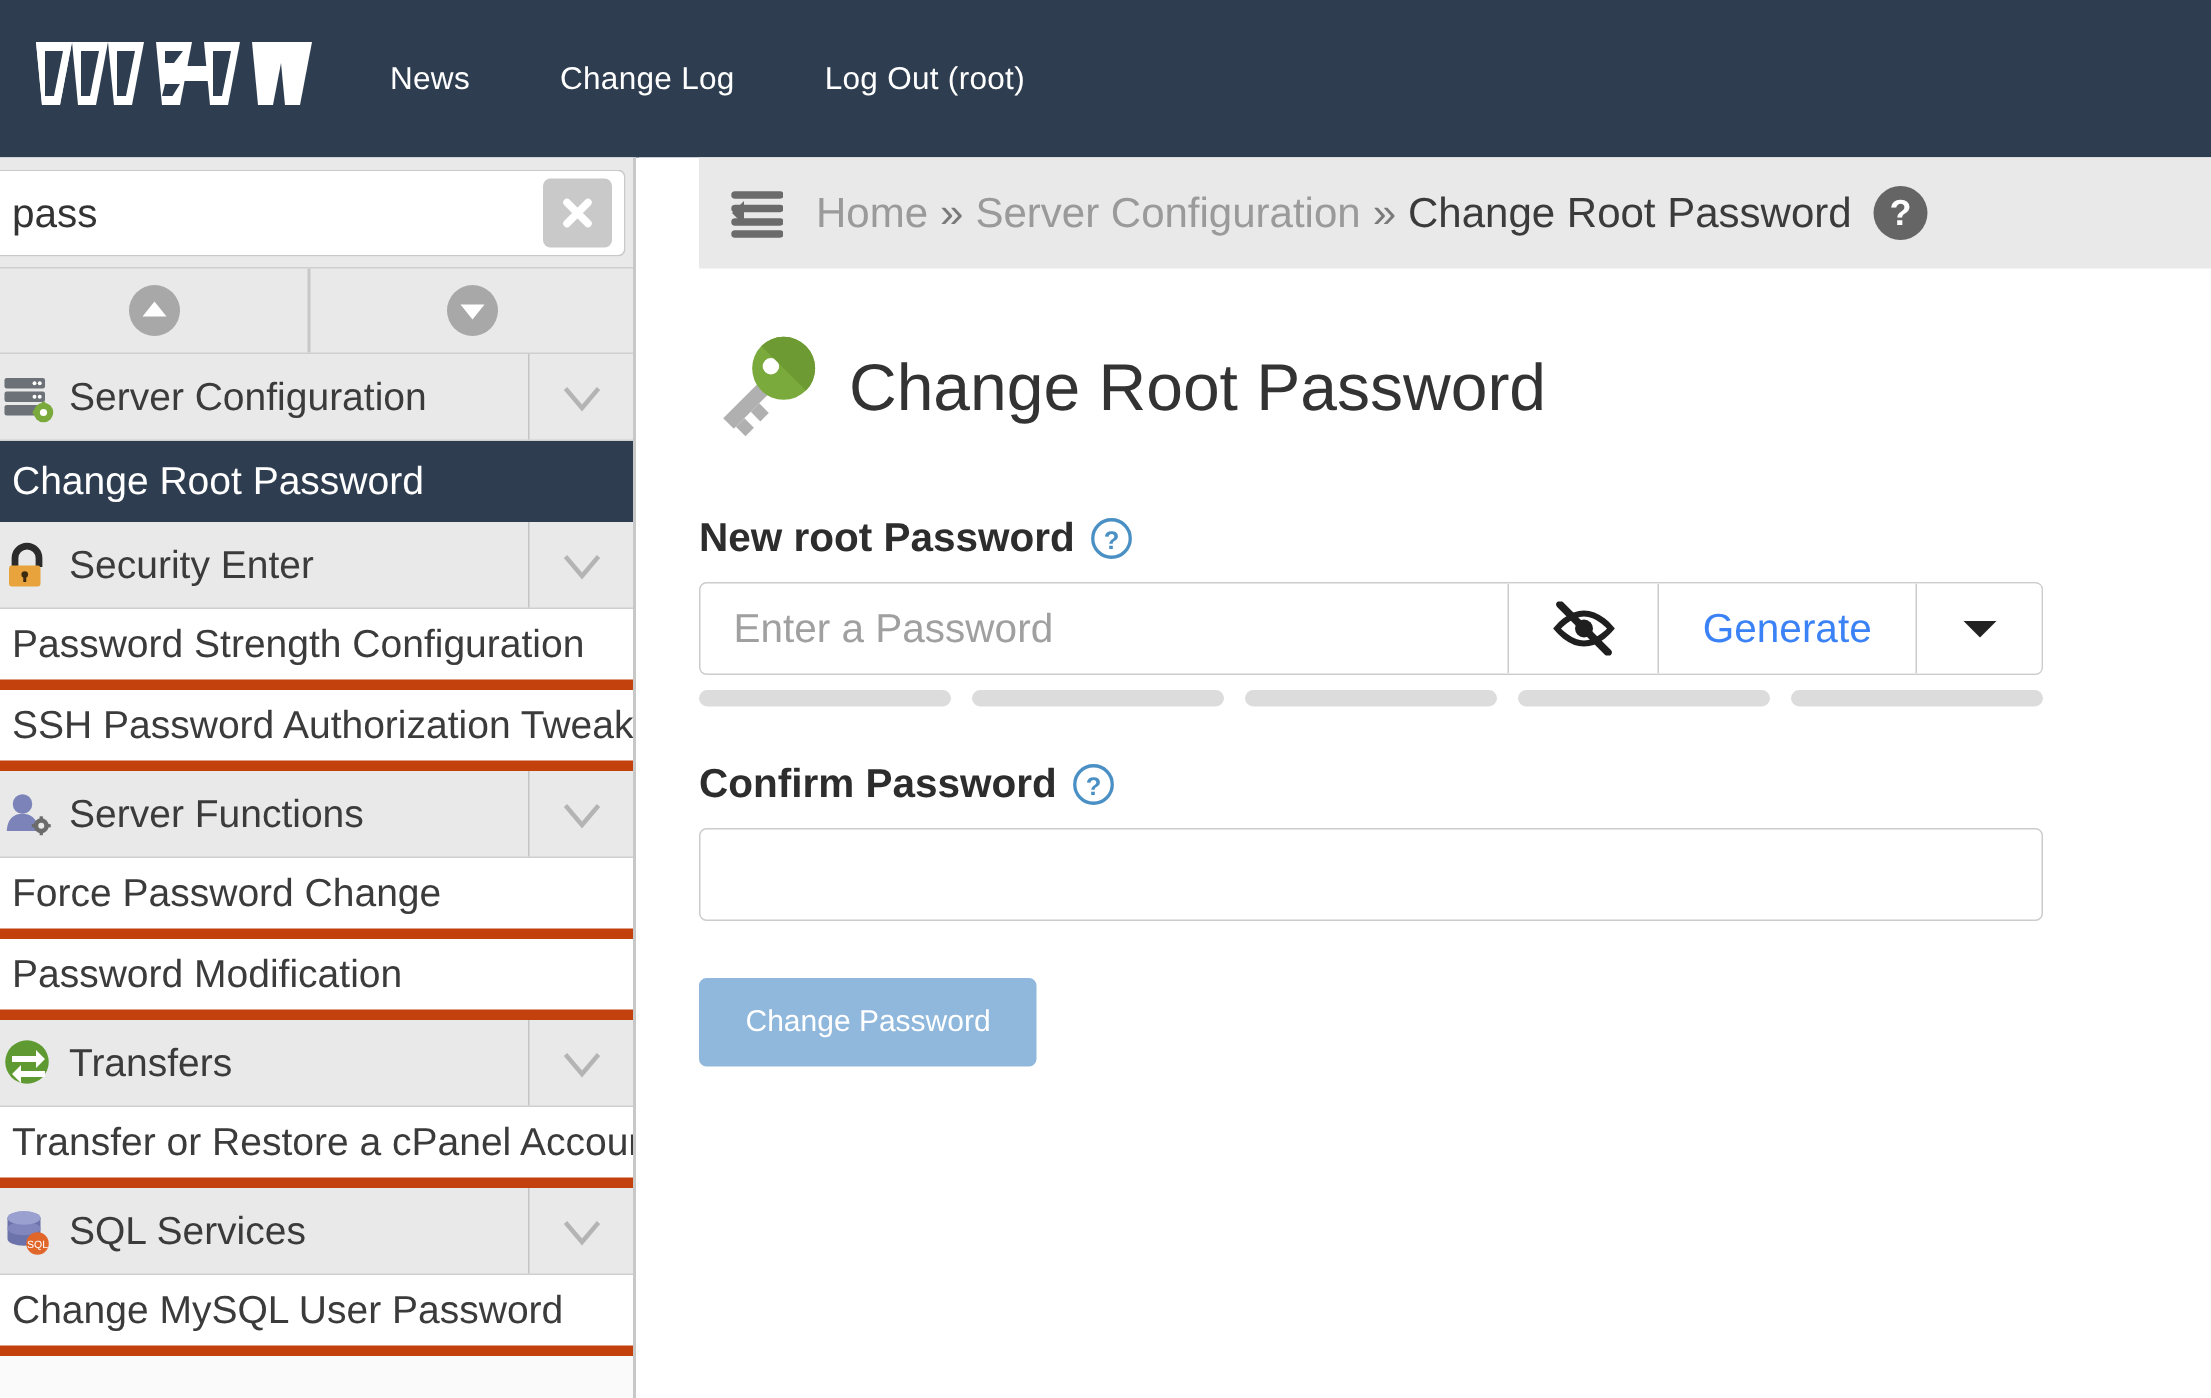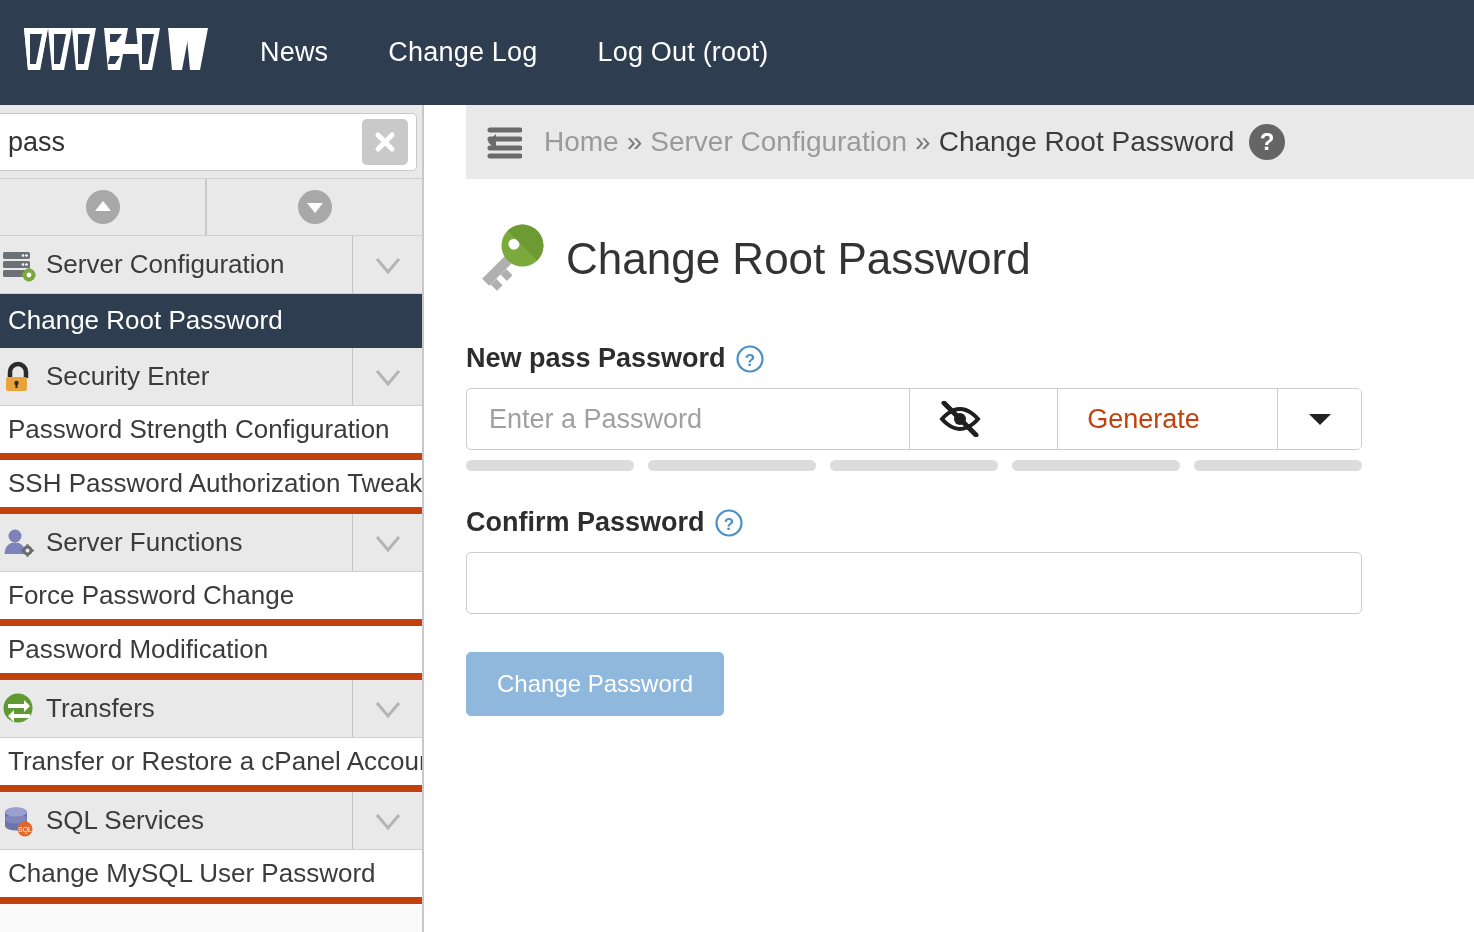--- a/index.html
+++ b/index.html
@@ -20,21 +20,21 @@
   }
   .brand {
     margin-left: 18px;
     width: 200px; height: 58px;
     display: flex; align-items: center; justify-content: center;
   }
   .brand svg { display:block; }
   .topnav-links { display: flex; align-items: center; margin-left: 42px; }
   .topnav-link {
     color: #ffffff;
-    font-size: 27px;
+    font-size: 21px;
     margin-right: 60px;
     text-decoration: none;
     white-space: nowrap;
     cursor: pointer;
     letter-spacing: 0.2px;
   }
 
   
   .sidebar {
     position: absolute; top: 105px; left: 0;
@@ -188,42 +188,41 @@
   .help-blue { width: 28px; height: 28px; margin-left: 10px; cursor: pointer; display:block; flex:none; }
 
   .input-group {
     display: flex;
     width: 896px;
     height: 62px;
     border: 1px solid #cccccc;
     border-radius: 5px;
     background: #ffffff;
     overflow: hidden;
-    gap: 48px;
   }
   .pw-input {
     flex: 1;
     border: none; outline: none;
     font-size: 27px;
     font-family: "Liberation Sans", sans-serif;
     color: #333;
     padding-left: 22px;
     background: transparent;
     min-width: 0;
   }
   .pw-input::placeholder { color: #a0a0a0; }
   .ig-btn {
     border: none;
     border-left: 1px solid #cccccc;
     background: #ffffff;
     display: flex; align-items: center; justify-content: center;
     cursor: pointer;
     font-family: "Liberation Sans", sans-serif;
     font-size: 27px;
-    color: #c2410c;
+    color: #3b82f6;
     padding: 0;
   }
   .ig-eye { width: 100px; }
   .ig-gen { width: 172px; white-space: nowrap; }
   .ig-caret { width: 84px; }
 
   .strength-meter { display: flex; width: 896px; margin-top: 10px; }
   .seg {
     height: 11px;
     background: #dcdcdc;
@@ -245,21 +244,21 @@
     padding-left: 22px;
     background: #ffffff;
   }
 
   .submit-btn {
     margin-top: 38px;
     background: #8fb8dc;
     border: 1px solid #8fb8dc;
     border-radius: 5px;
     color: #ffffff;
-    font-size: 24px;
+    font-size: 20px;
     font-family: "Liberation Sans", sans-serif;
     padding: 17px 30px;
     cursor: pointer;
   }
 </style>
 </head>
 <body>
 
 <div class="topnav">
   <div class="brand">
@@ -482,21 +481,21 @@
           <circle cx="62" cy="40" r="21" fill="#7aa93c"></circle>
           <circle cx="62" cy="40" r="21" fill="none"></circle>
           <circle cx="57" cy="33" r="5.5" fill="#ffffff"></circle>
           <path d="M62 19 A21 21 0 0 1 62 61 Z" fill="#6e9a33"></path>
         </g>
       </svg>
       <span class="page-title">Change Root Password</span>
     </div>
 
     <div class="field-label">
-      <span>New pass Password</span>
+      <span>New root Password</span>
       <svg class="help-blue" viewBox="0 0 28 28" aria-hidden="true">
         <circle cx="14" cy="14" r="12.5" fill="none" stroke="#4a90c4" stroke-width="2.2"></circle>
         <text x="14" y="21" font-size="17" font-family="Liberation Sans, sans-serif" fill="#4a90c4" text-anchor="middle">?</text>
       </svg>
     </div>
 
     <div class="input-group">
       <input class="pw-input" type="text" placeholder="Enter a Password" style="">
       <button class="ig-btn ig-eye">
         <svg width="46" height="36" viewBox="0 0 46 36" aria-hidden="true">

